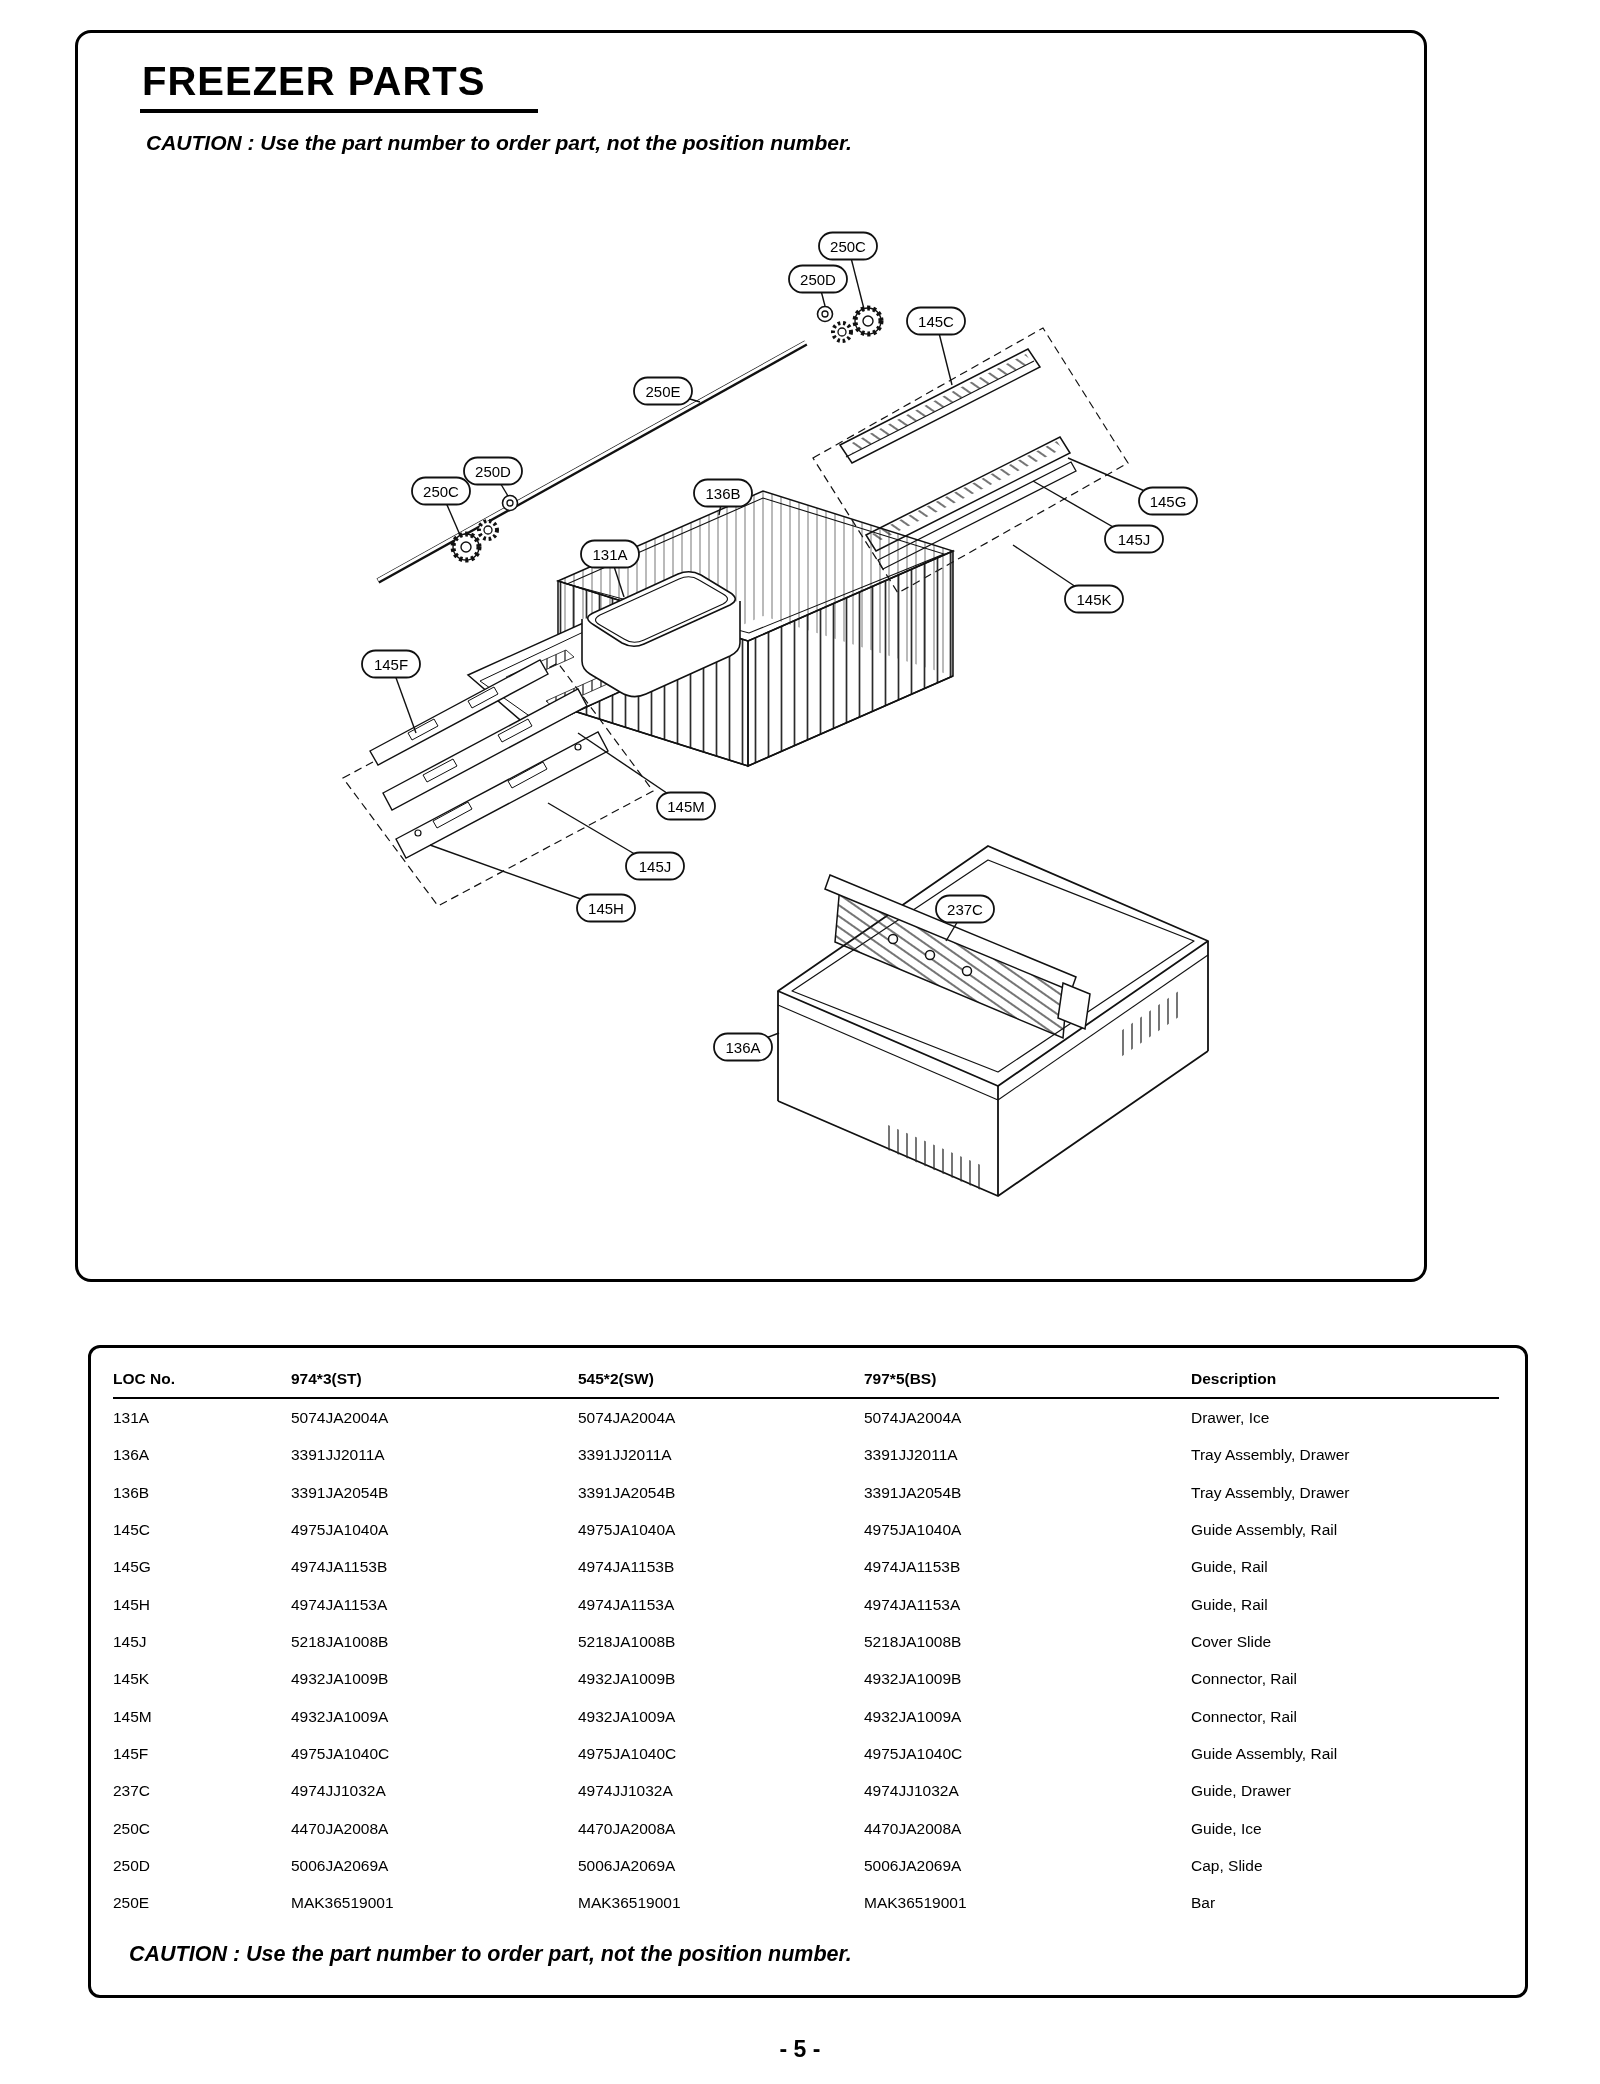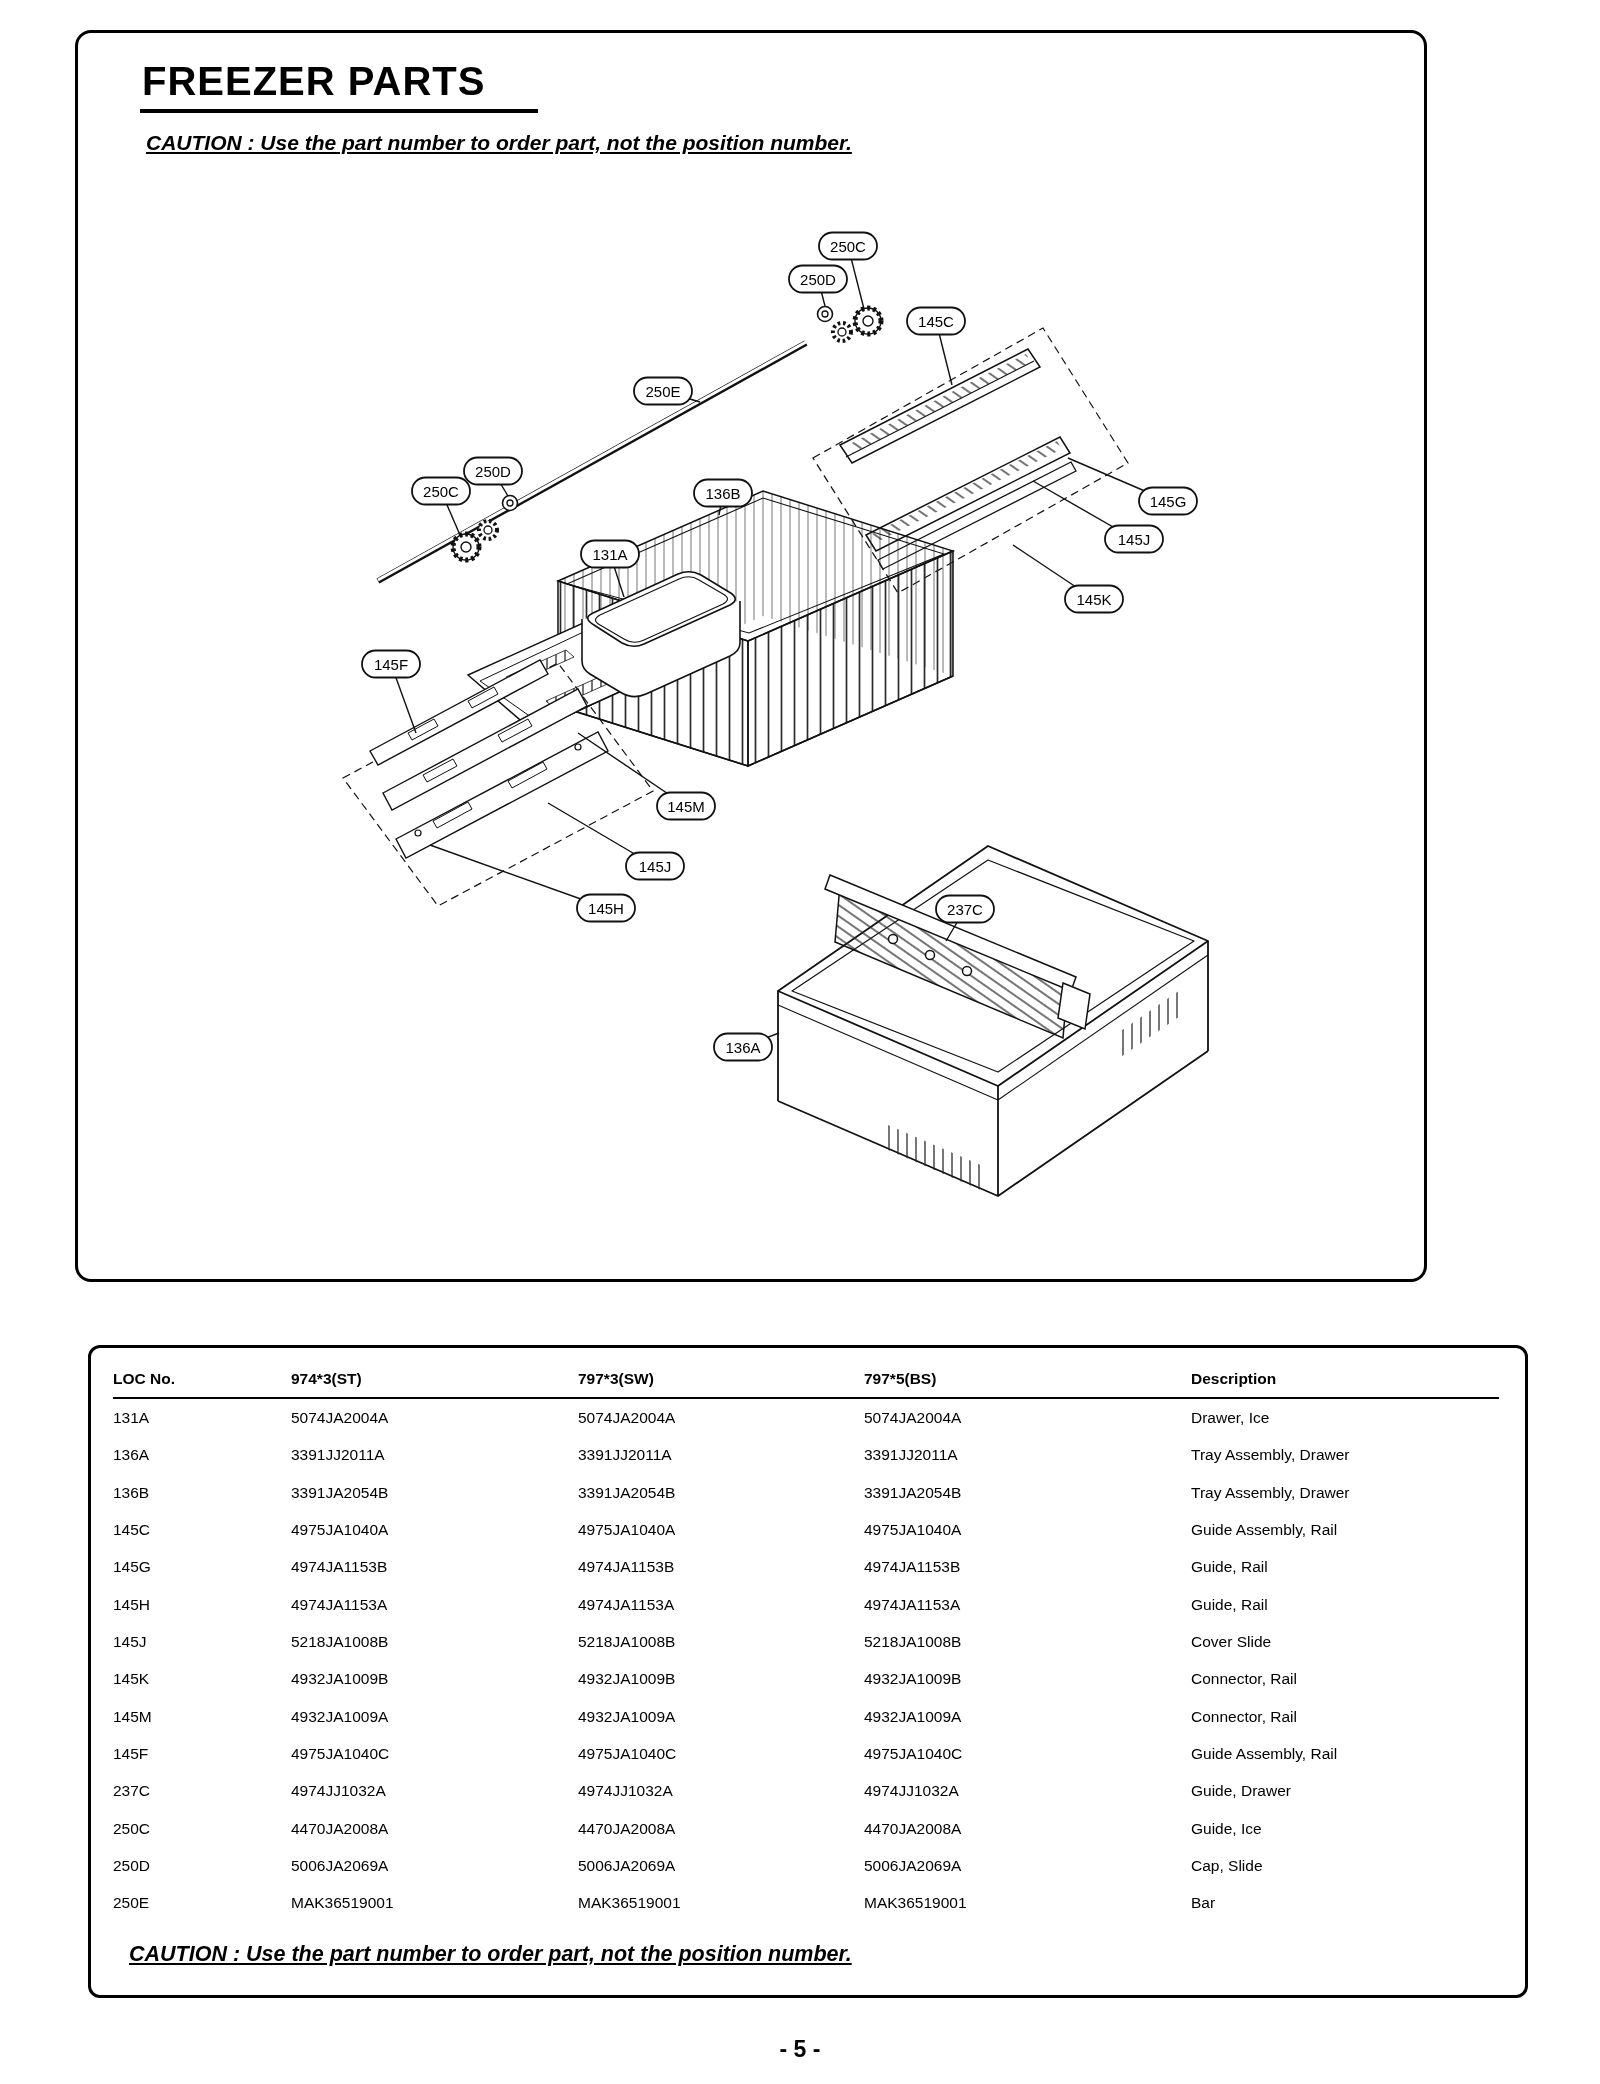--- a/index.html
+++ b/index.html
@@ -8,21 +8,21 @@
     width:1600px; height:2084px; position:relative; overflow:hidden;
     font-family:"Liberation Sans", sans-serif; color:#000;
   }
   .panel { position:absolute; background:#fff; border:3px solid #000; }
   .diagram-panel { left:75px; top:30px; width:1352px; height:1252px; border-radius:16px; }
   .panel-title {
     margin:26px 0 0 64px; font-size:40px; font-weight:bold; letter-spacing:1px;
     font-family:"Liberation Sans", sans-serif;
   }
   .title-rule { margin:5px 0 0 62px; width:398px; height:4px; background:#000; }
-  .caution { font-size:21px; font-weight:bold; font-style:italic;text-decoration:underline; }
+  .caution { font-size:21px; font-weight:bold; font-style:italic; }
   .caution-top { margin:18px 0 0 68px; }
   .caution-bottom { margin:20px 0 0 16px; font-size:21.5px; }
   .diagram-svg { position:absolute; left:0; top:0; width:1450px; height:1246px; }
 
   .table-panel { left:88px; top:1345px; width:1440px; height:653px; border-radius:12px; padding:10px 26px 0 22px; }
   table.parts-table { width:100%; border-collapse:collapse; table-layout:fixed; }
   table.parts-table th {
     text-align:left; font-size:15.5px; font-weight:bold;
     padding:12px 0 9px 0; border-bottom:2px solid #000; line-height:1.15;
   }
@@ -252,21 +252,21 @@
         <col style="width:178px">
           <col style="width:287px">
           <col style="width:286px">
           <col style="width:327px">
           <col>
       </colgroup>
       <thead>
         <tr id="table-head-row">
             <th>LOC No.</th>
             <th>974*3(ST)</th>
-            <th>797*3(SW)</th>
+            <th>545*2(SW)</th>
             <th>797*5(BS)</th>
             <th>Description</th>
           </tr>
       </thead>
       <tbody id="table-body">
           <tr>
             <td>131A</td>
             <td>5074JA2004A</td>
             <td>5074JA2004A</td>
             <td>5074JA2004A</td>

